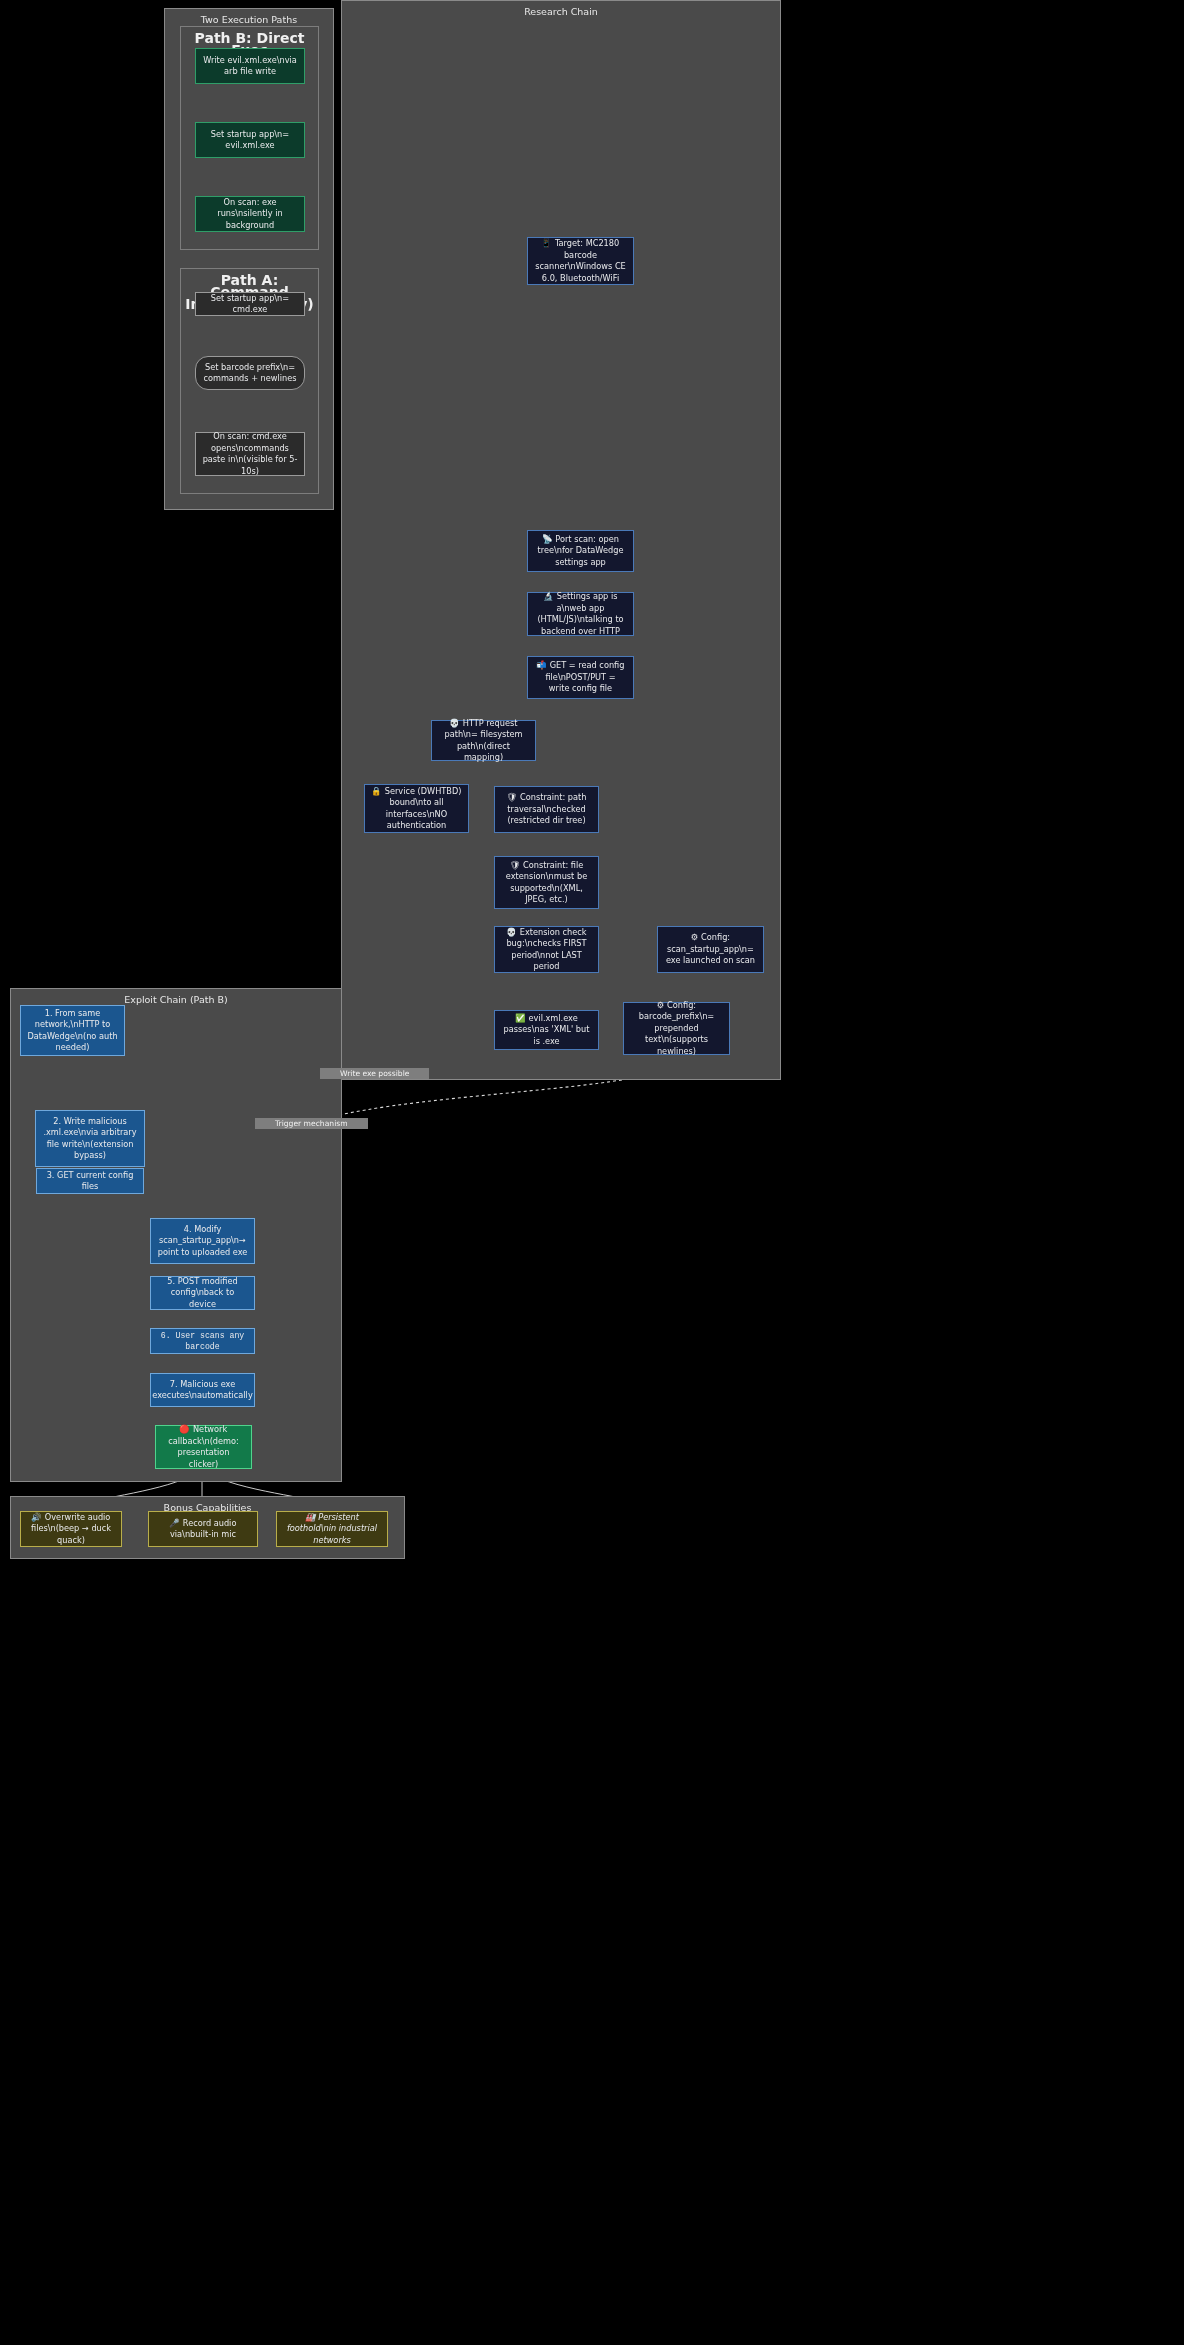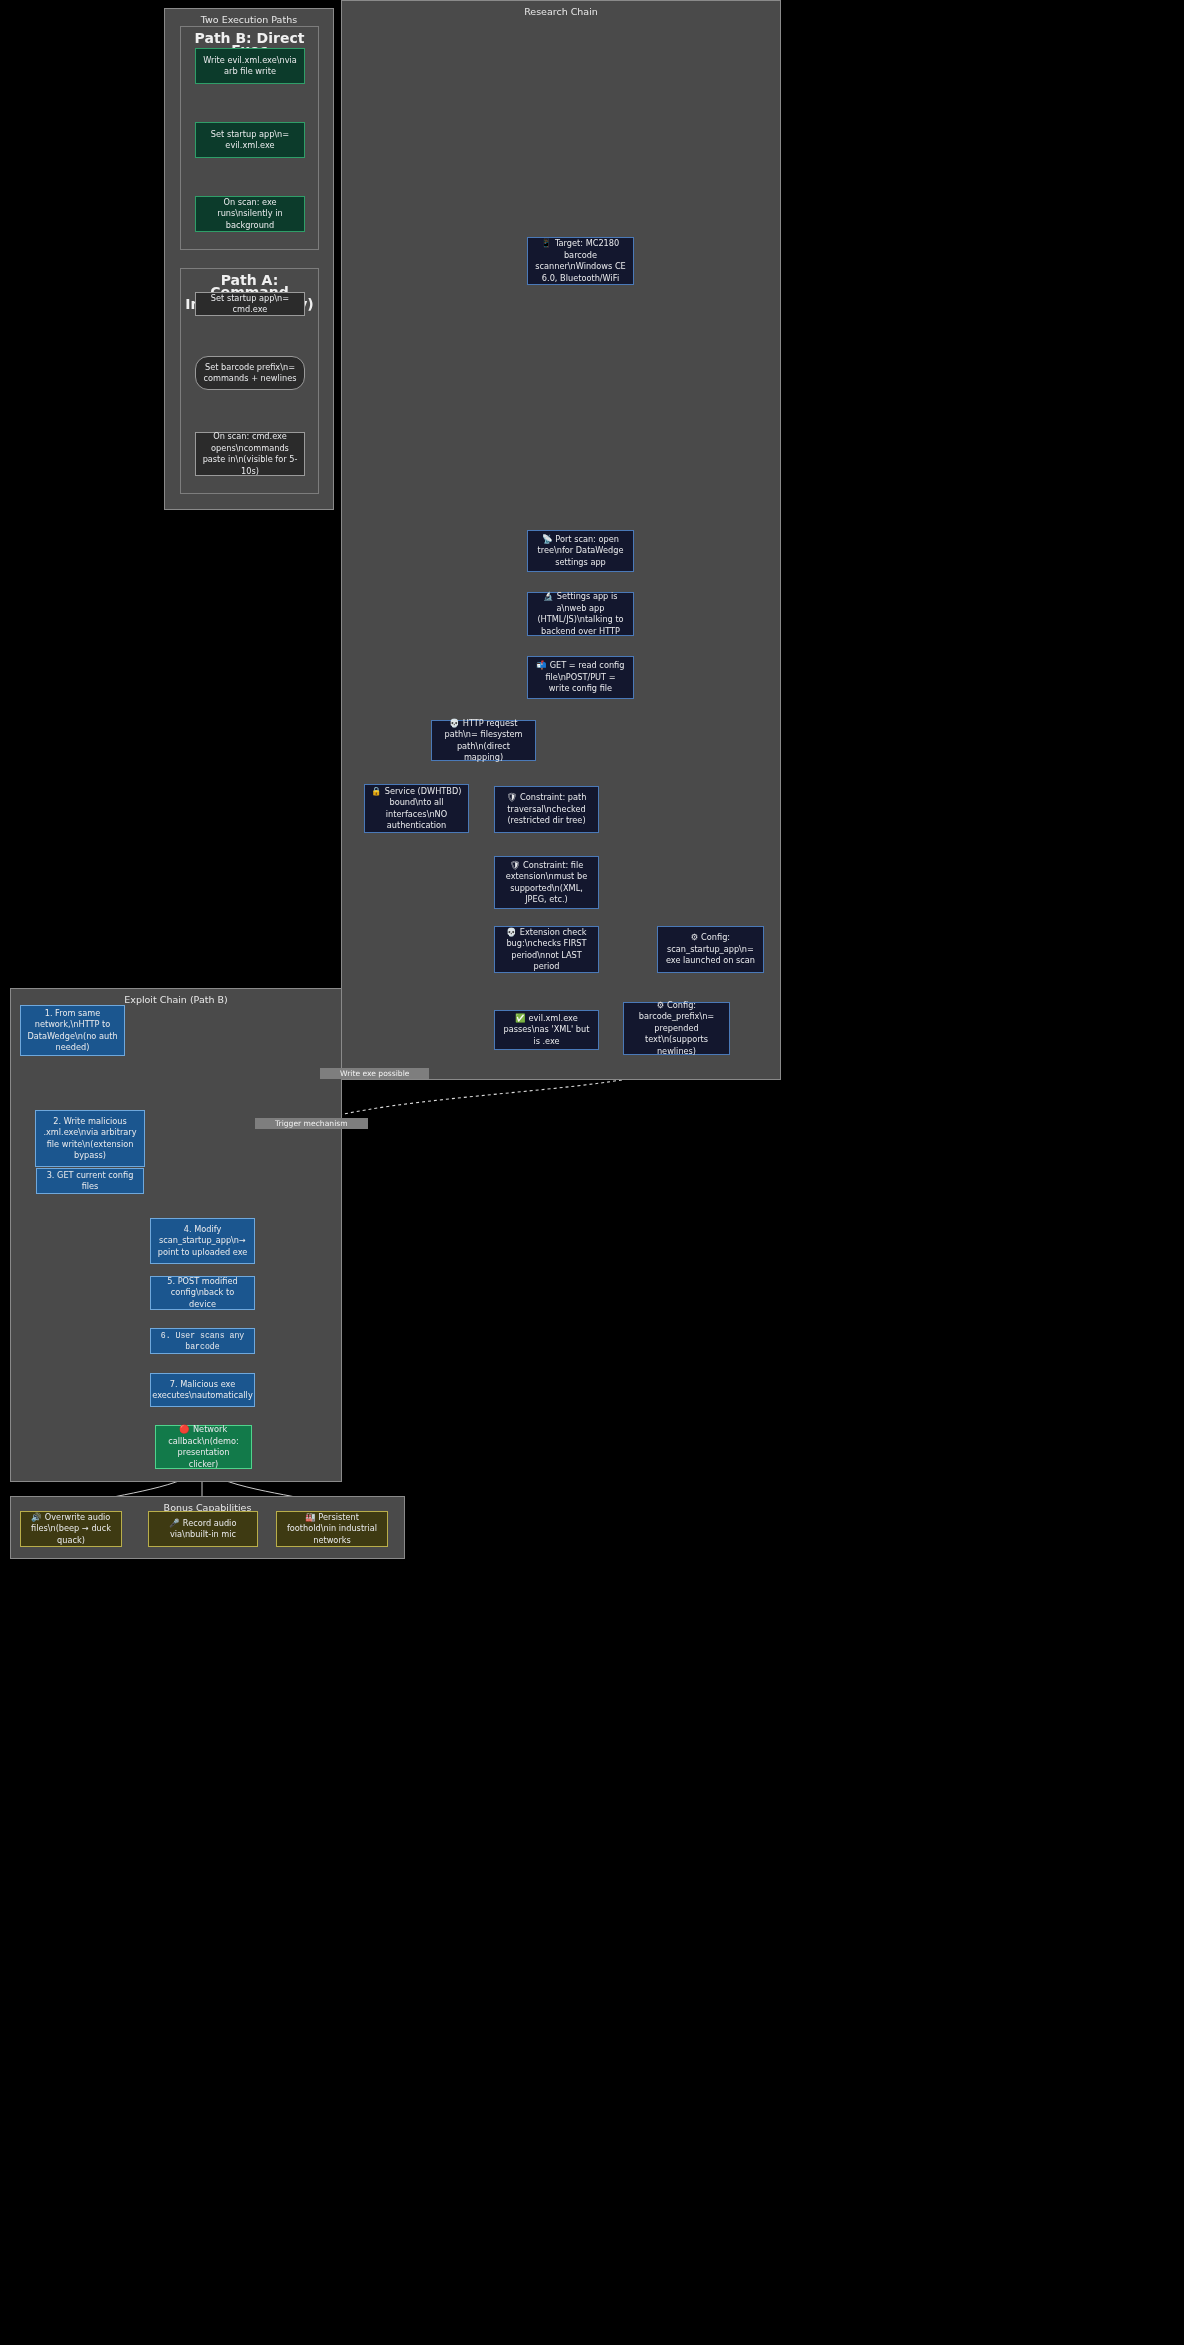--- a/index.html
+++ b/index.html
@@ -189,19 +189,19 @@
   <div class="panel-title">Bonus Capabilities</div>
 </div>
 <div class="node n-olive" style="left:20px;top:1511px;width:102px;height:36px;">
   <div><span class="ic">🔊</span>
   <span>Overwrite audio files\n(beep → duck quack)</span></div>
 </div>
 <div class="node n-olive" style="left:148px;top:1511px;width:110px;height:36px;">
   <div><span class="ic">🎤</span>
   <span>Record audio via\nbuilt-in mic</span></div>
 </div>
-<div class="node n-olive" style="left:276px;top:1511px;width:112px;height:36px;">
+<div class="node n-olive" style="left:276px;top:1511px;width:112px;height:36px;font-style:italic;">
   <div><span class="ic">🏭</span>
   <span>Persistent foothold\nin industrial networks</span></div>
 </div>
 
 <div class="elabel" style="left:320px;top:1068px;">Write exe possible</div>
 <div class="elabel" style="left:255px;top:1118px;">Trigger mechanism</div>
 
 </body></html>

